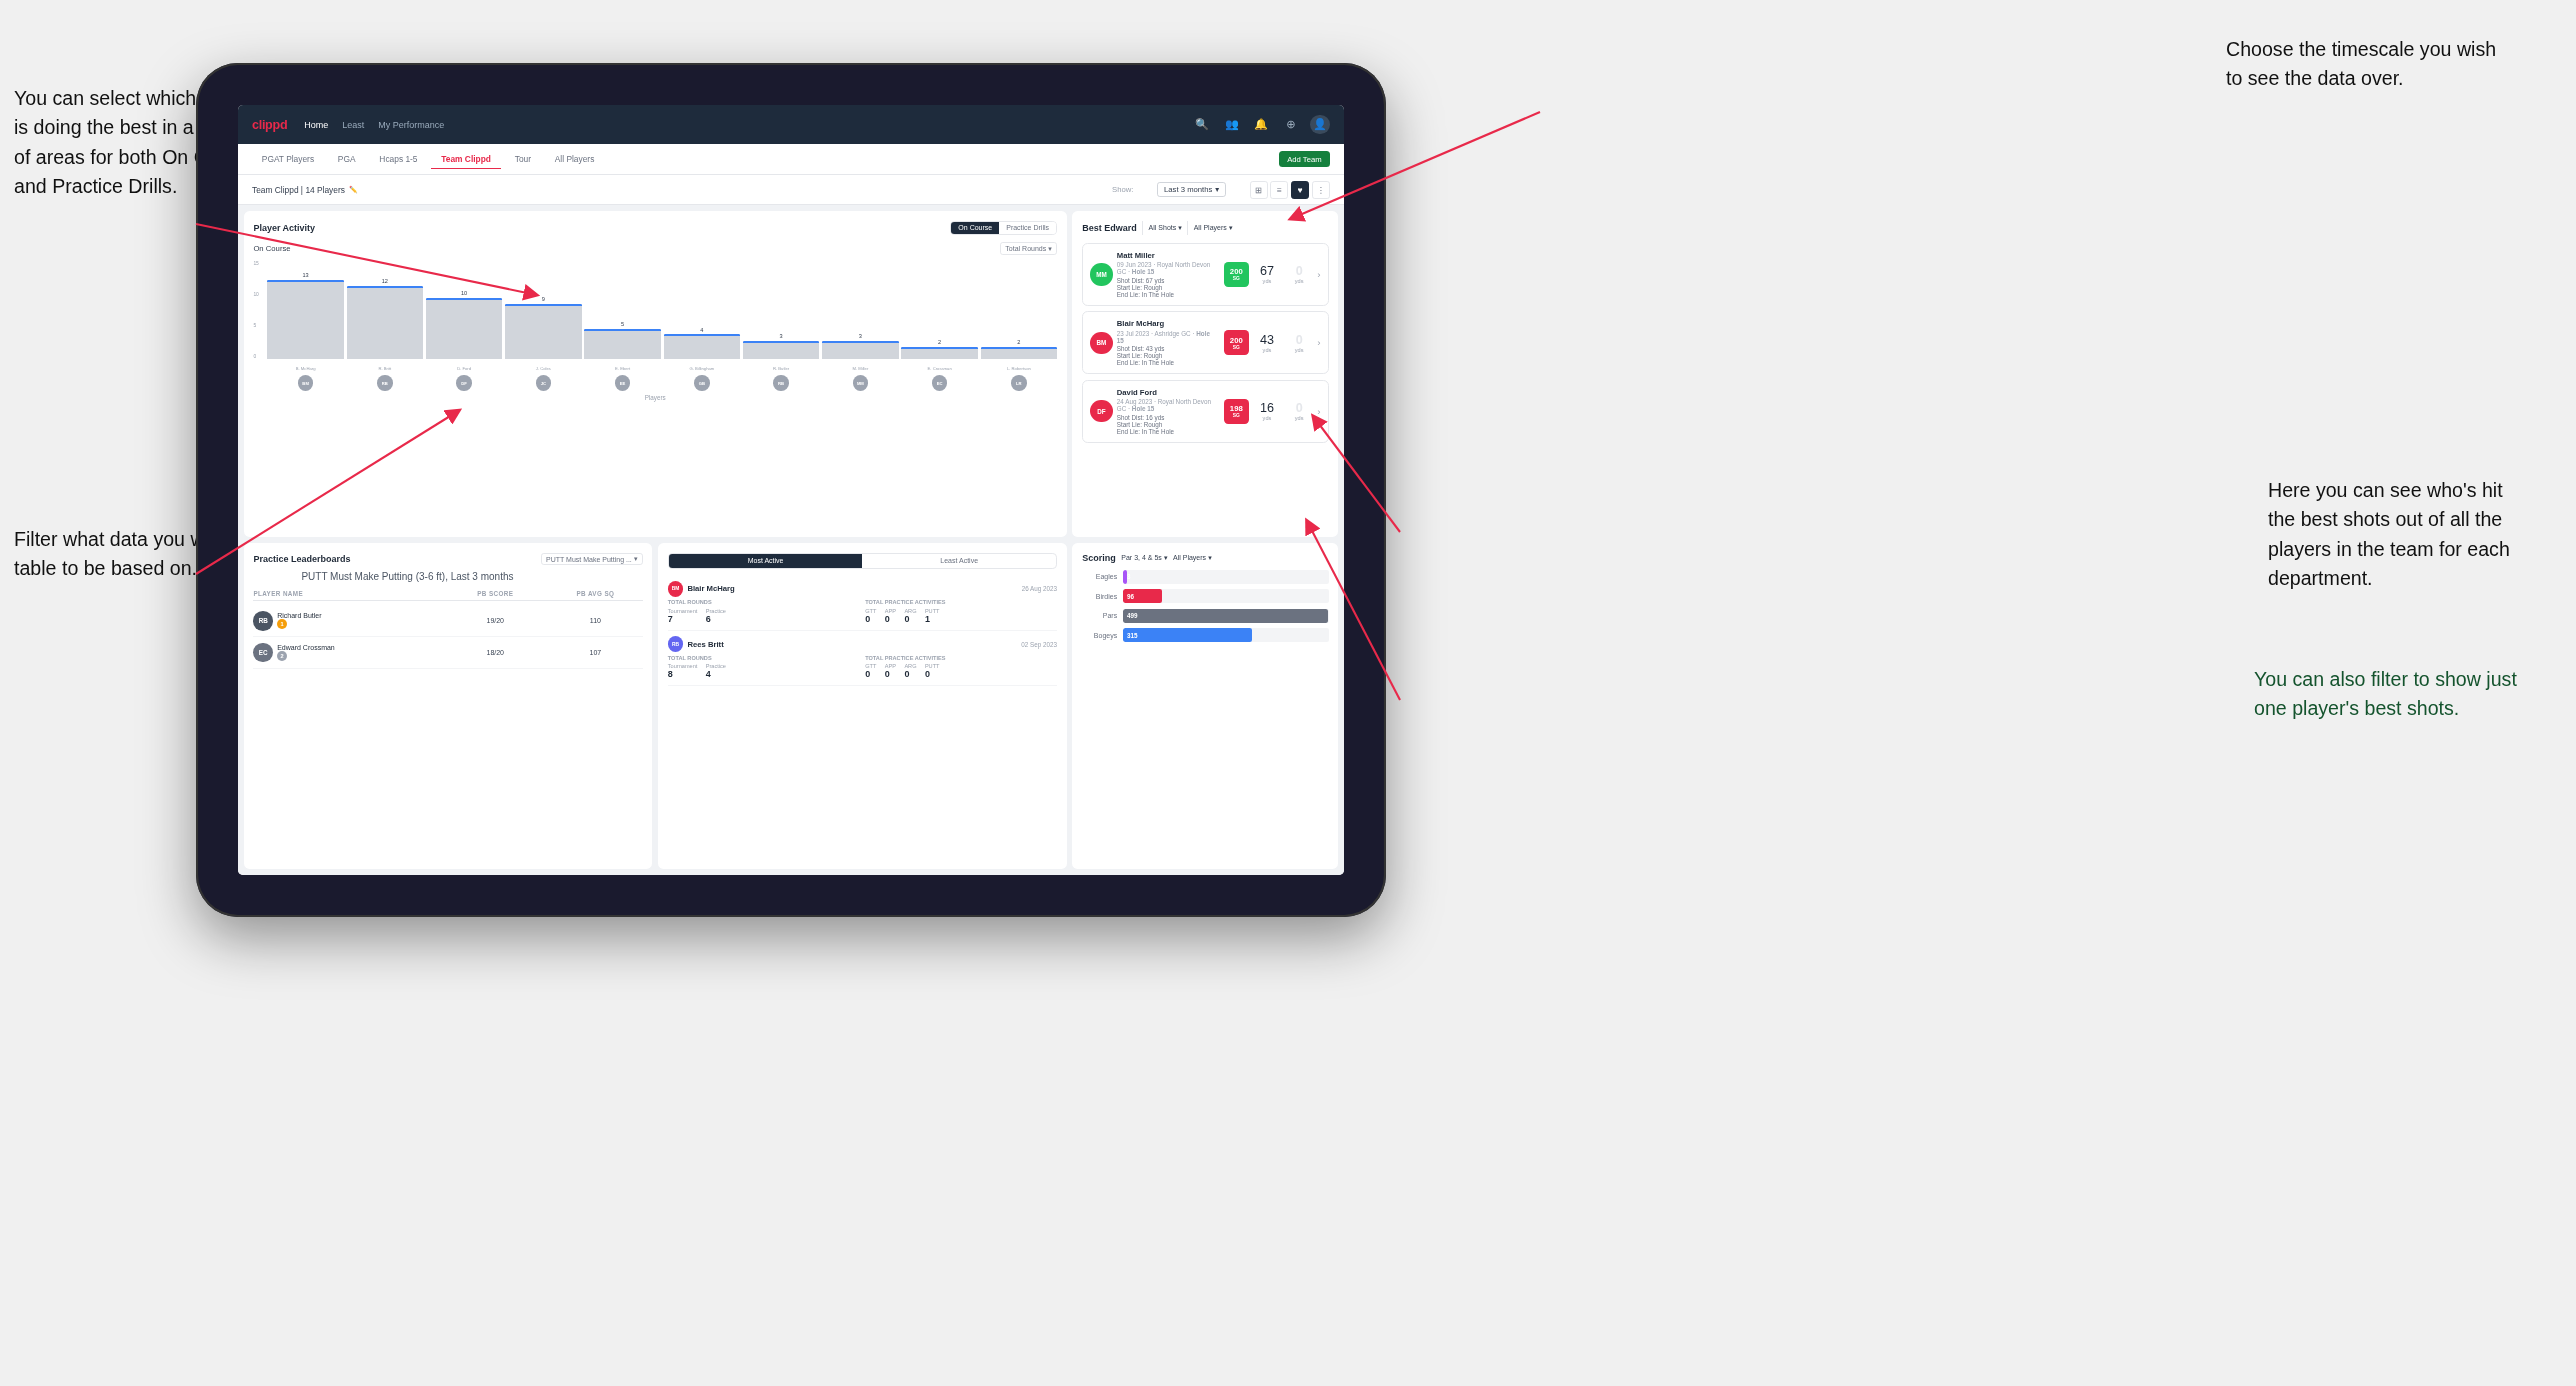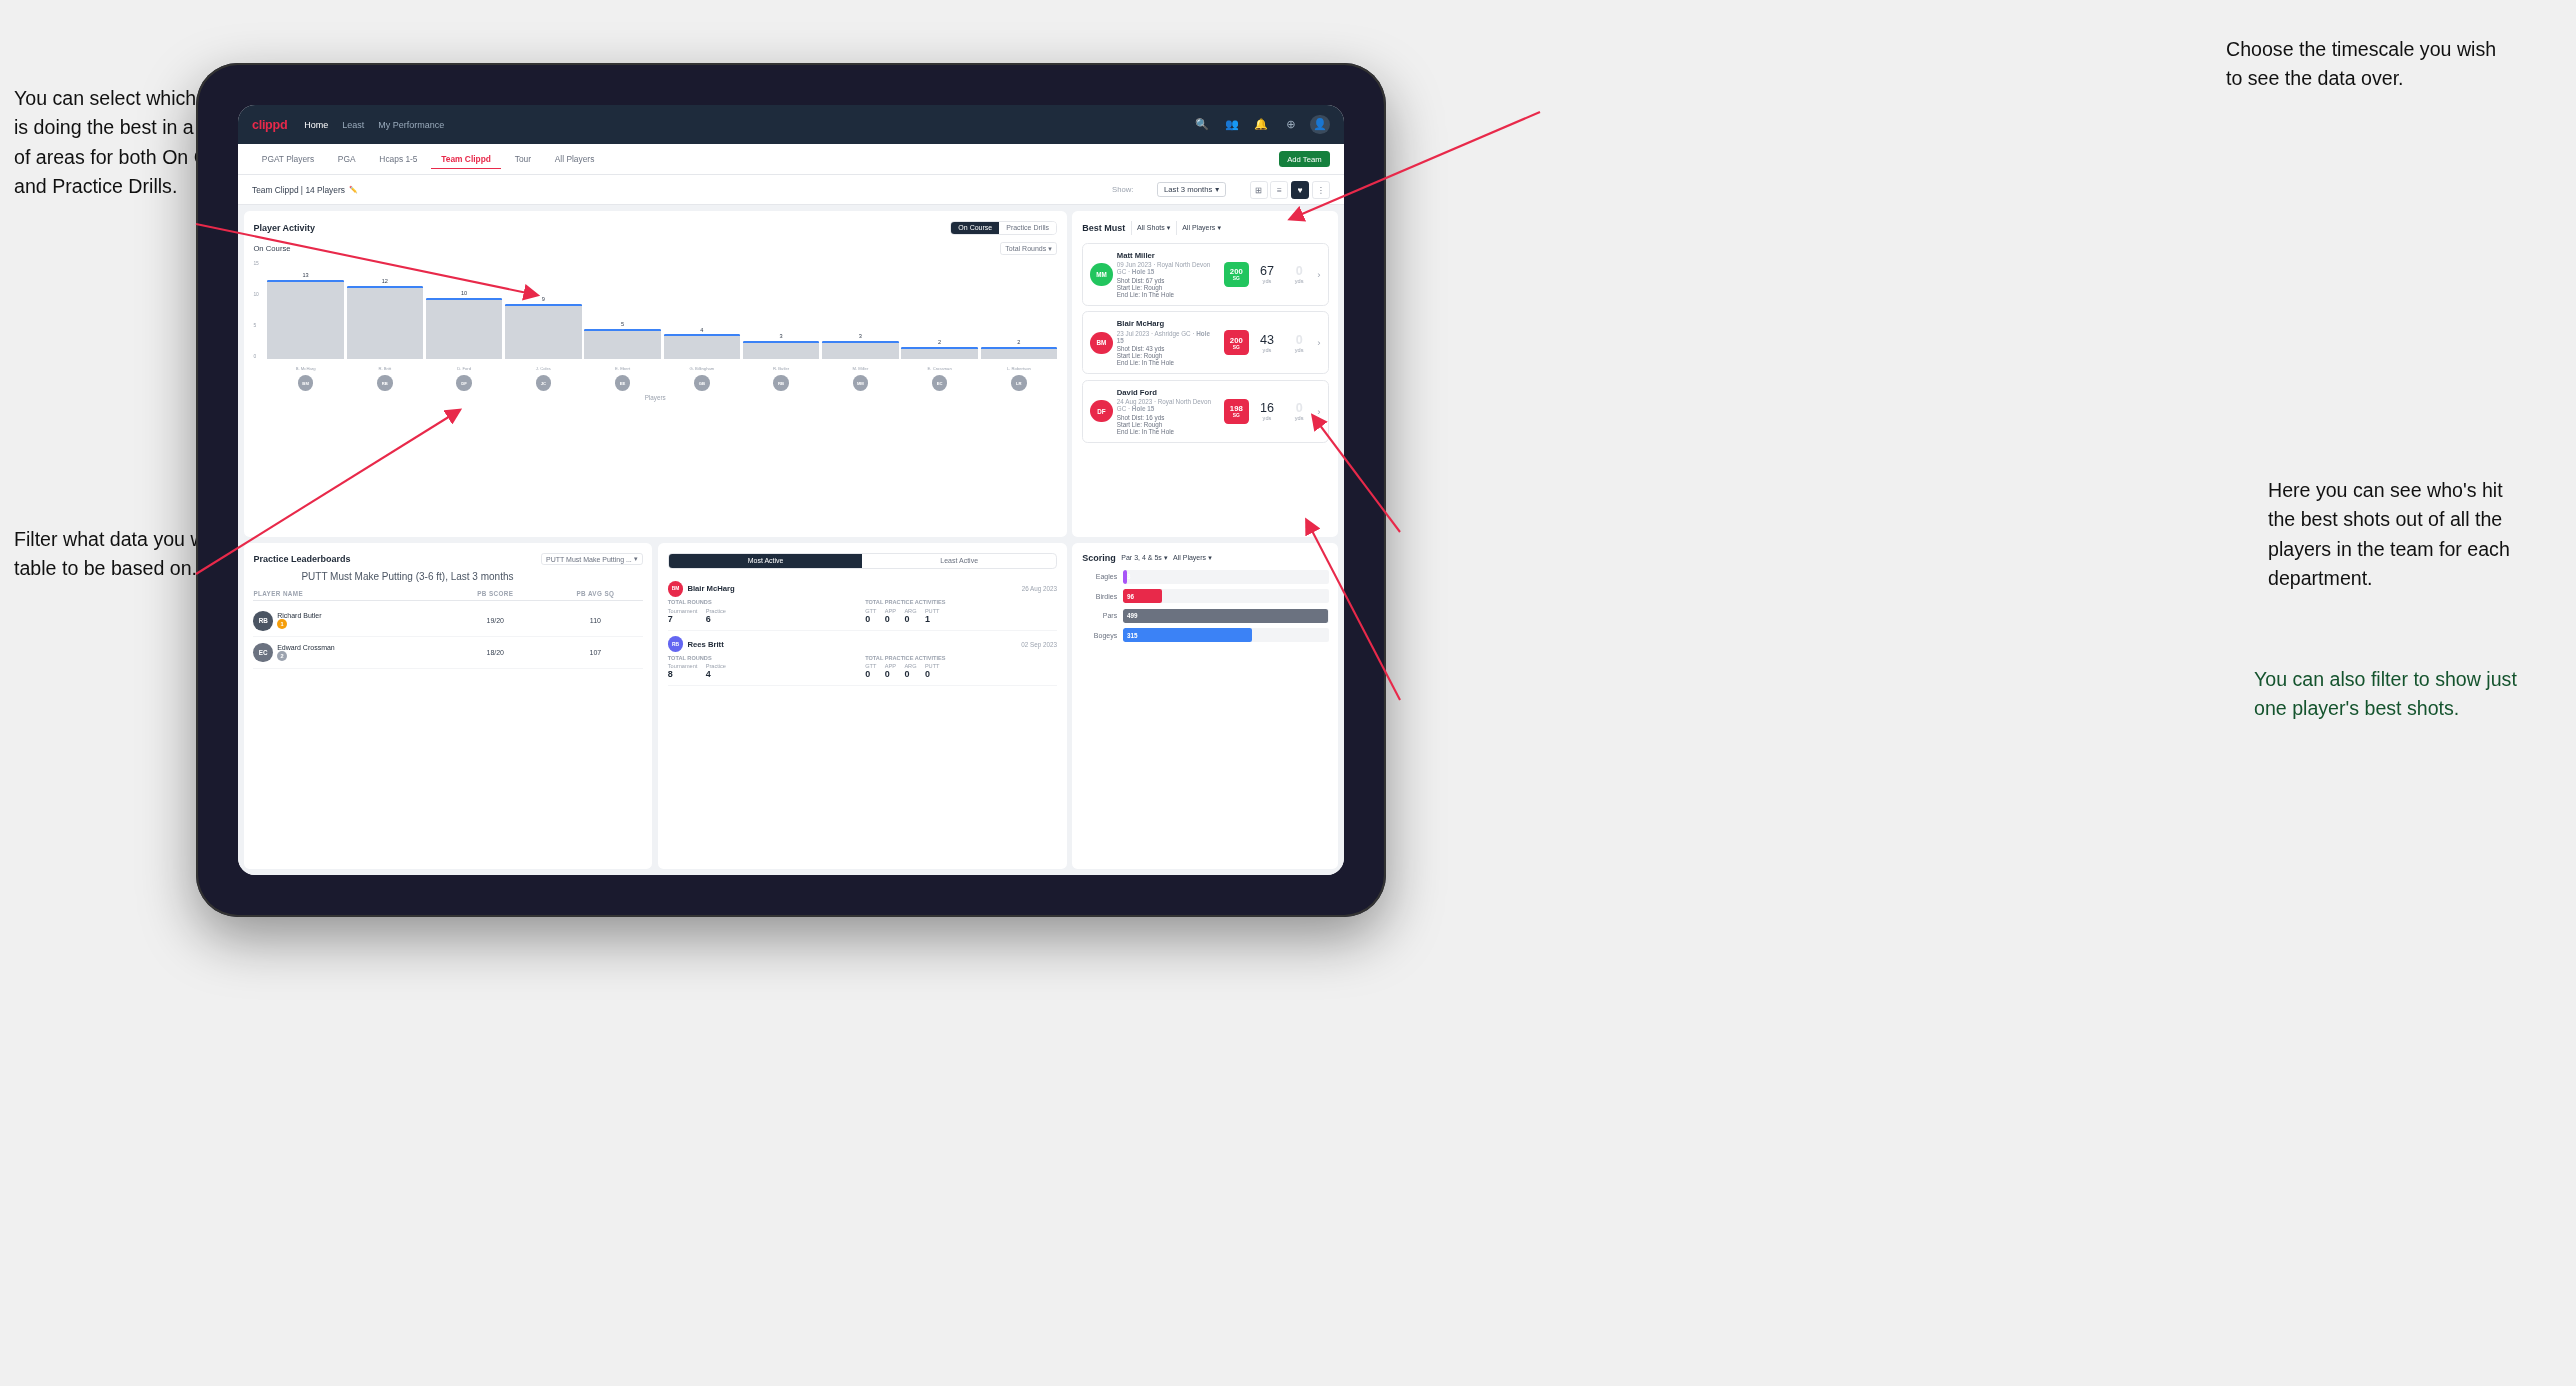--- a/index.html
+++ b/index.html
@@ -34,21 +34,21 @@
       box-shadow: 0 21px 56px rgba(0,0,0,0.4), inset 0 0 0 2.1px #333;
       display: flex;
       align-items: center;
       justify-content: center;
     }
 
     .tablet-screen {
       width: 1106px;
       height: 770px;
       background: #f5f6f8;
-      border-radius: 17px;
+      border-radius: 5px;
       overflow: hidden;
       display: flex;
       flex-direction: column;
     }
 
     
     .nav-bar {
       background: #1e2b3c;
       height: 39px;
       display: flex;
@@ -979,21 +979,21 @@
               <div style="flex: 1 1 0%; display: flex; justify-content: center;">
                 <div style="width: 15.4px; height: 15.4px; border-radius: 50%; background: rgb(156, 163, 175); display: flex; align-items: center; justify-content: center; font-size: 4.2px; color: rgb(255, 255, 255); font-weight: 700;">LR</div>
               </div>
             </div>
           <div style="text-align:center;font-size:6.3px;color:#9ca3af;margin-top:2.8px;">Players</div>
         </div>
       </div>
 
       <div class="best-shots-panel">
         <div class="panel-sub-header">
-          <span class="panel-title">Best Must</span>
+          <span class="panel-title">Best Edward</span>
           <div class="divider-v"></div>
           <div class="dropdown-mini">
             <span>All Shots</span>
             <span>▾</span>
           </div>
           <div class="divider-v"></div>
           <div class="dropdown-mini">
             <span>All Players</span>
             <span>▾</span>
           </div>

